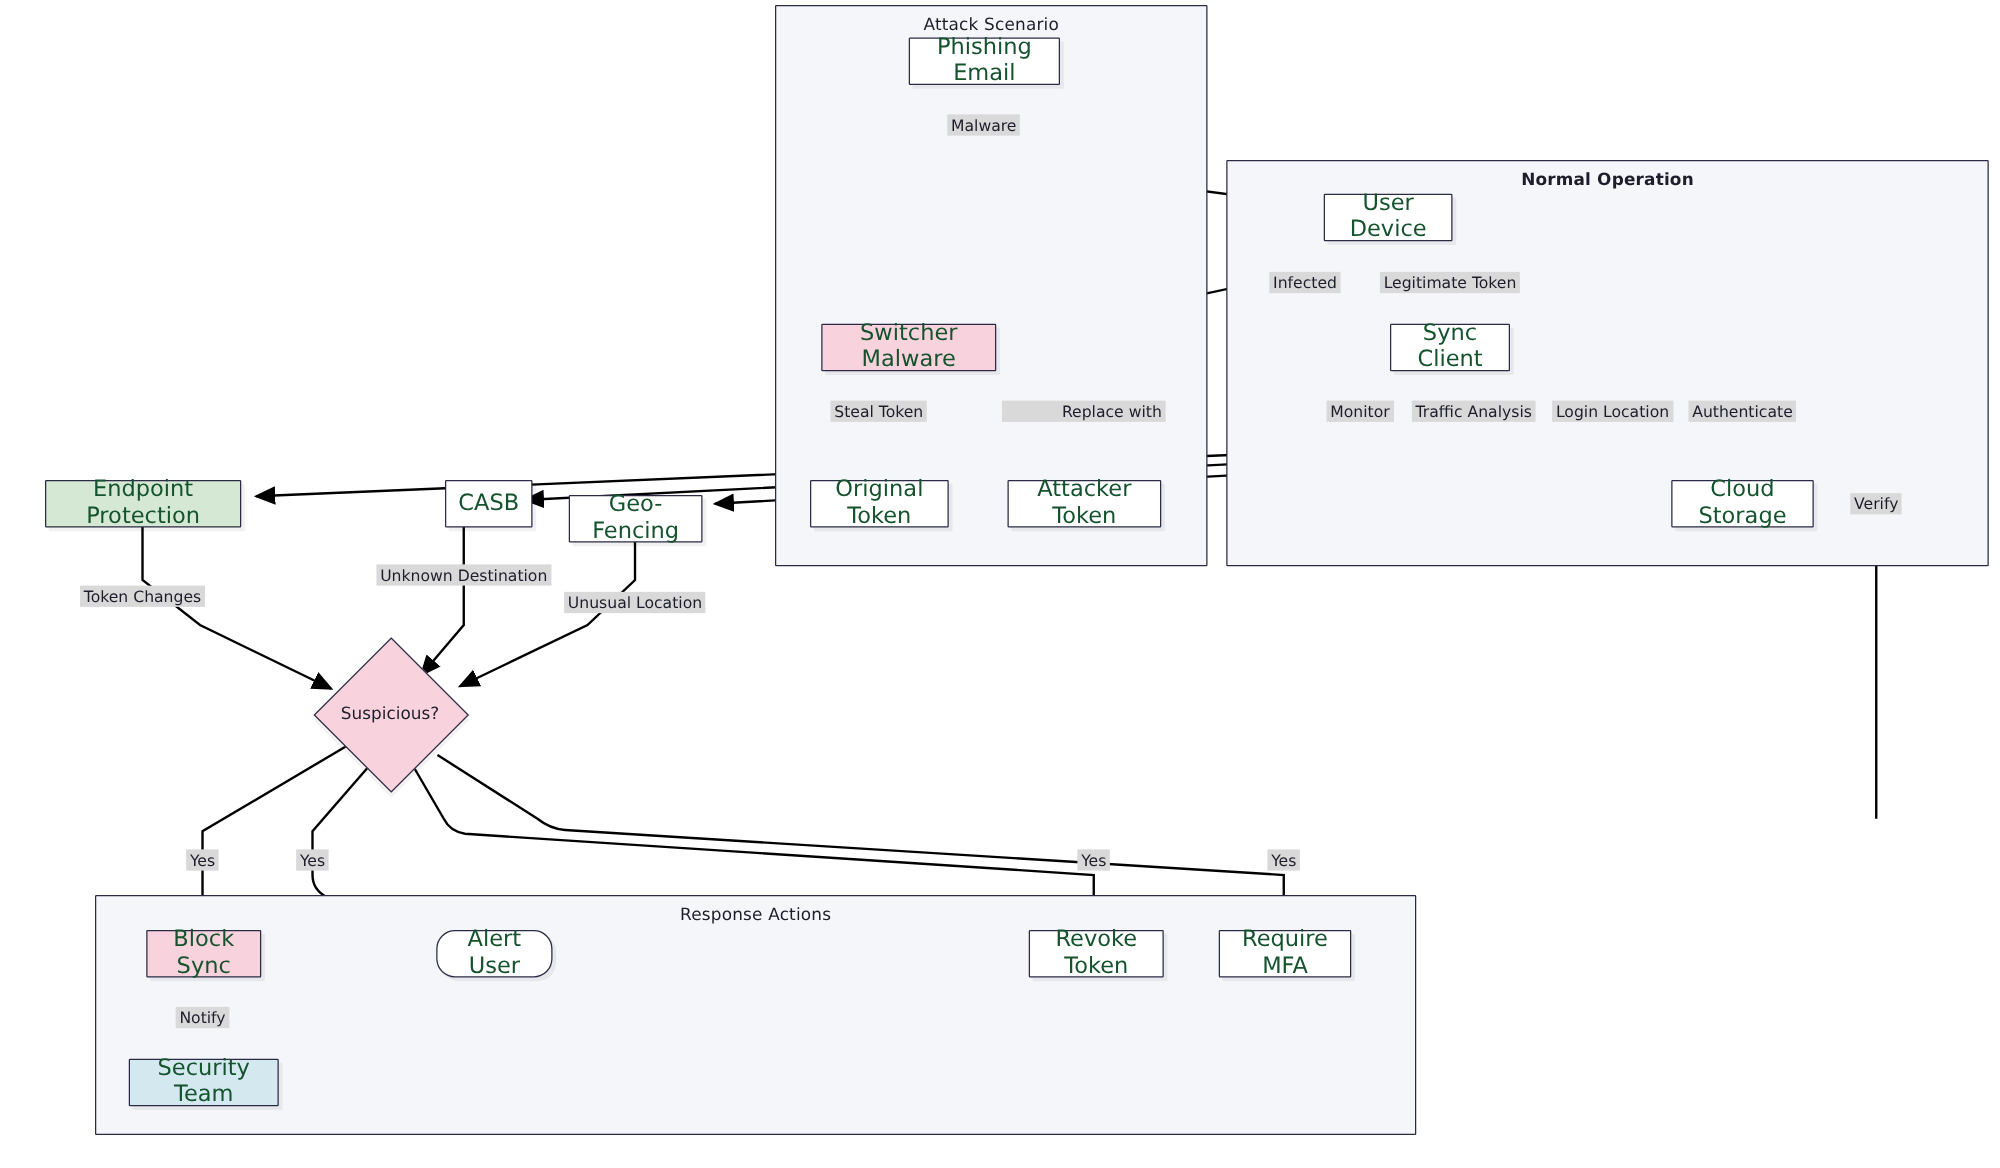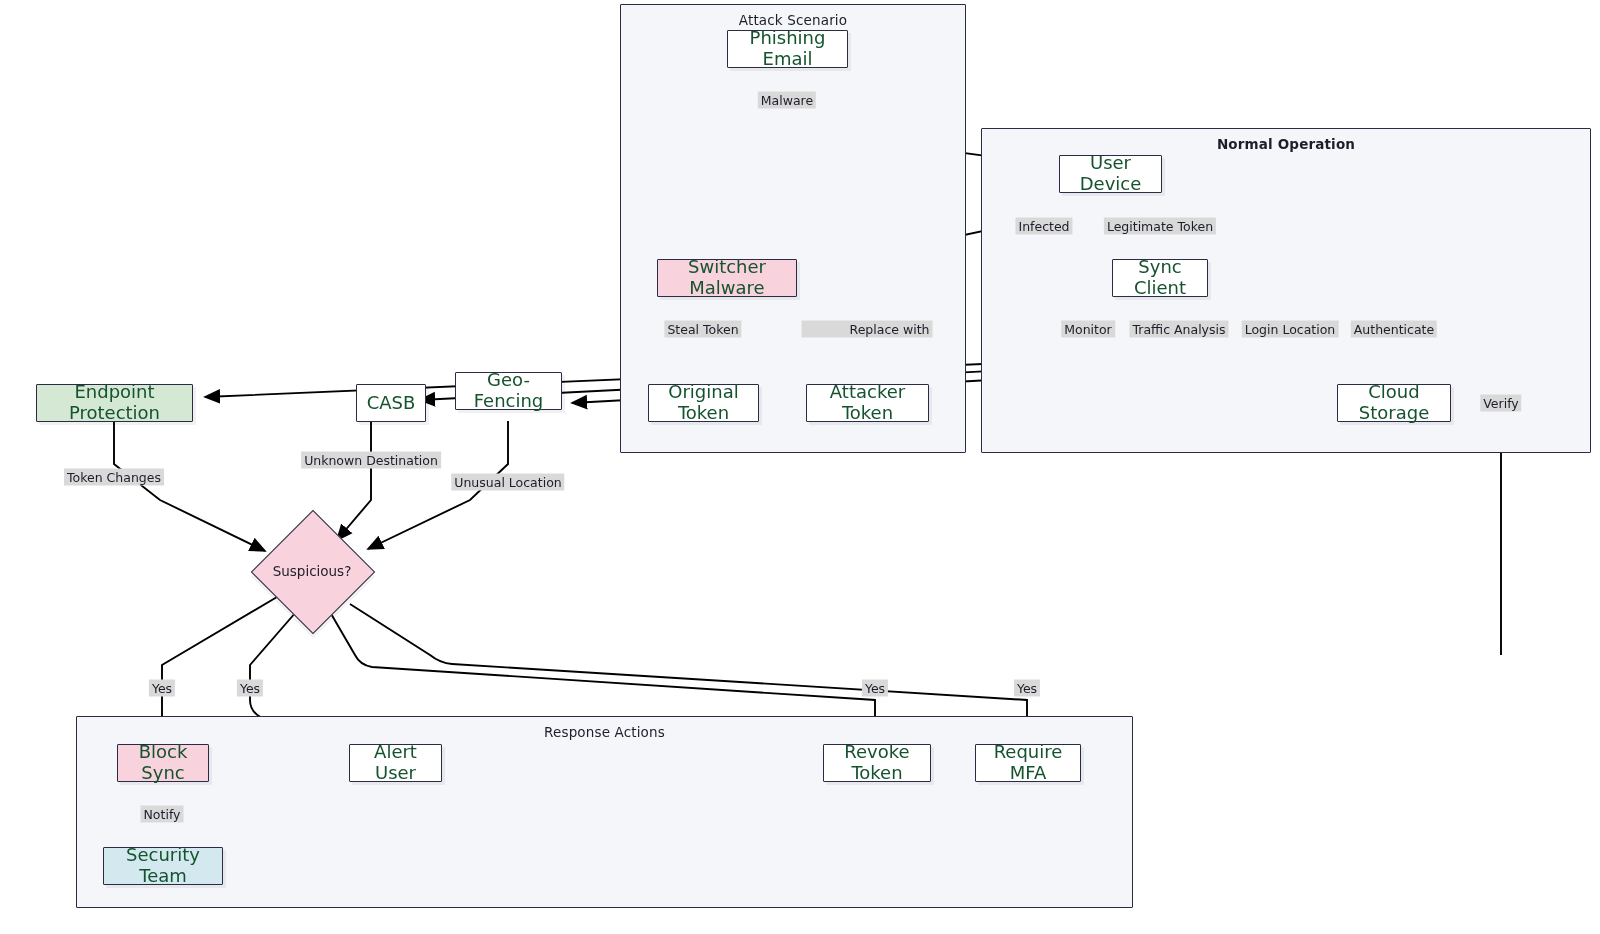--- a/index.html
+++ b/index.html
@@ -139,34 +139,34 @@
   </div>
 
   <div class="node green" style="left:36px;top:384px;width:157px;height:38px;">
     <span>Endpoint Protection</span>
   </div>
 
   <div class="node" style="left:340px;top:384px;width:70px;height:38px;margin-left:16px;">
     <span>CASB</span>
   </div>
 
-  <div class="node" style="left:455px;top:372px;width:107px;height:38px;">
+  <div class="node" style="left:455px;top:396px;width:107px;height:38px;">
     <span>Geo-Fencing</span>
   </div>
 
   <div class="diamond" style="left:250px;top:509px;width:124px;height:124px;">
     <div class="dshape"></div>
     <div class="dtext">Suspicious?</div>
   </div>
 
   <div class="node pink" style="left:117px;top:744px;width:92px;height:38px;">
     <span>Block Sync</span>
   </div>
 
-  <div class="node" style="left:349px;top:744px;width:93px;height:38px;">
+  <div class="node" style="left:349px;top:744px;width:93px;height:38px;border-radius:15px;">
     <span>Alert User</span>
   </div>
 
   <div class="node" style="left:823px;top:744px;width:108px;height:38px;">
     <span>Revoke Token</span>
   </div>
 
   <div class="node" style="left:975px;top:744px;width:106px;height:38px;">
     <span>Require MFA</span>
   </div>

